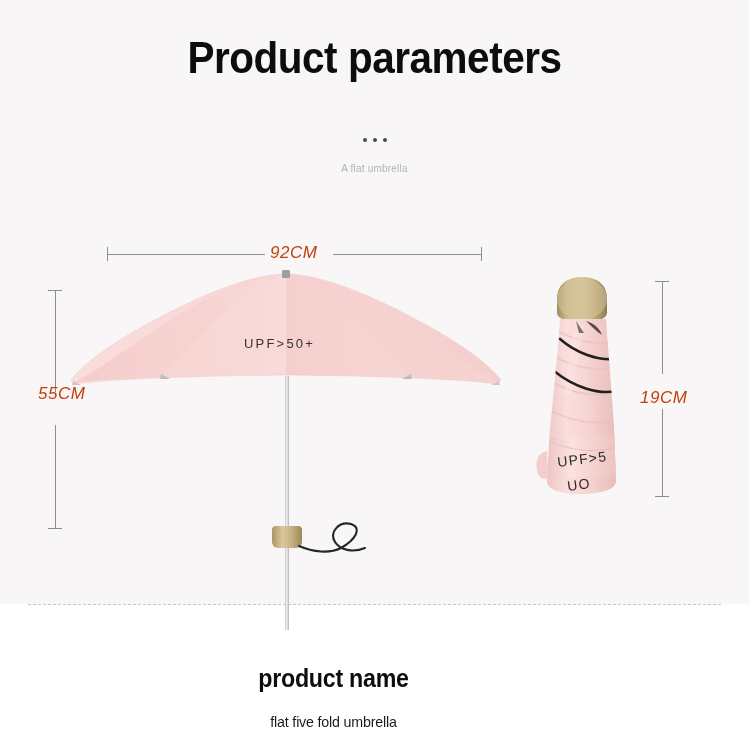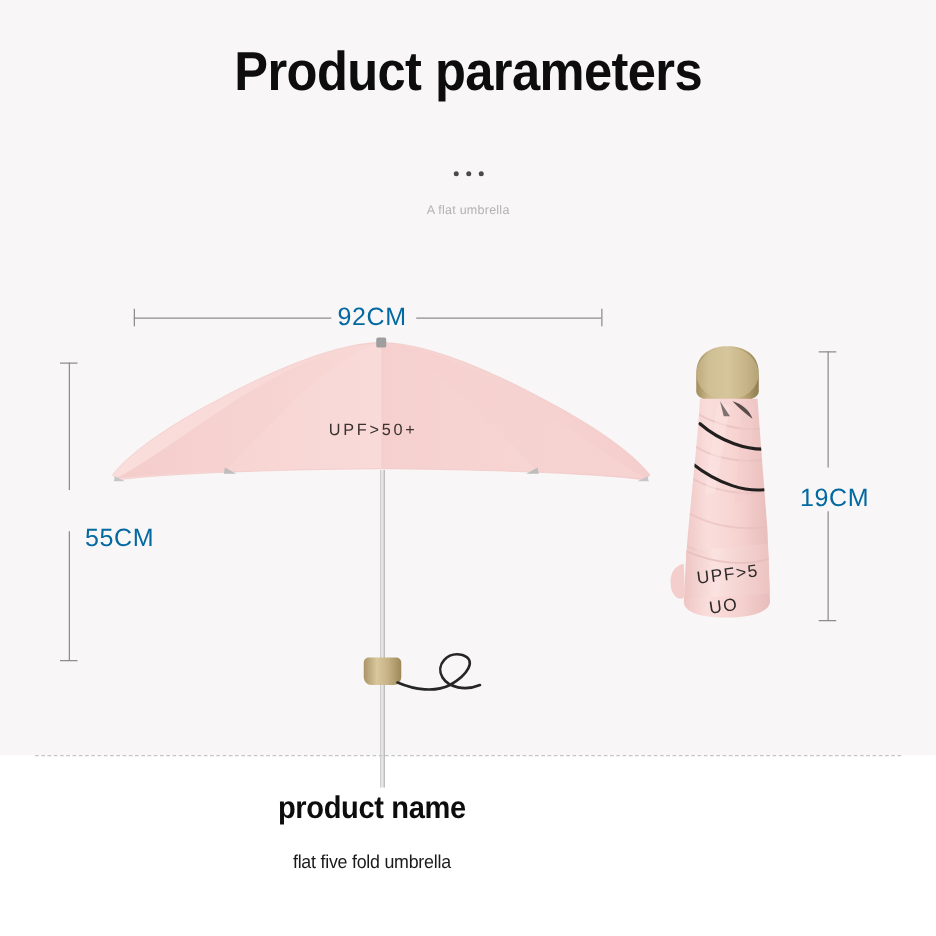--- a/index.html
+++ b/index.html
@@ -88,30 +88,31 @@
     width: 14px; height: 1px;
     background: #8d8d8d;
   }
   .cap-v {
     position: absolute;
     width: 1px; height: 14px;
     background: #8d8d8d;
   }
   .dim-label {
     position: absolute;
-    font-size: 20px;
-    color: #0369a1;
+    font-size: 17px;
+    color: #c2410c;
     letter-spacing: 0.5px;
     white-space: nowrap;
+    font-style: italic;
   }
 
   
   .umbrella-open {
     position: absolute;
-    left: 88px; top: 268px;
+    left: 69px; top: 268px;
     width: 434px; height: 300px;
   }
   .canopy { position: absolute; left: 0; top: 0; width: 434px; height: 130px; }
   .shaft {
     position: absolute;
     left: 216px; top: 108px;
     width: 4px; height: 254px;
     background: linear-gradient(to right, #c2c2c2, #efefef 40%, #d6d6d6 70%, #b2b2b2);
   }
   .handle {
@@ -131,23 +132,24 @@
 
   
   .divider {
     position: absolute;
     left: 28px; top: 604px;
     width: 693px; height: 0;
     border-top: 1px dashed #c6c6c6;
   }
   .table {
     position: absolute;
-    left: 0; top: 630px;
+    left: 0; top: 662px;
     width: 595px;
     display: flex;
+    padding-left: 36px;
   }
   .col {
     flex: 1 1 0;
     text-align: center;
   }
   .col-head {
     font-size: 25px;
     font-weight: bold;
     color: #0d0d0d;
     line-height: 32px;
@@ -183,21 +185,21 @@
     <div class="cap-v" style="left:107px; top:247px;"></div>
     <div class="dim-line-h" style="left:107px; top:254px; width:158px;"></div>
     <div class="dim-label" style="left:270px; top:243px;">92CM</div>
     <div class="dim-line-h" style="left:333px; top:254px; width:148px;"></div>
     <div class="cap-v" style="left:481px; top:247px;"></div>
   </div>
 
   <div>
     <div class="cap-h" style="left:48px; top:290px;"></div>
     <div class="dim-line-v" style="left:55px; top:290px; height:102px;"></div>
-    <div class="dim-label" style="left:38px; top:420px;margin-left:30px;">55CM</div>
+    <div class="dim-label" style="left:38px; top:384px;">55CM</div>
     <div class="dim-line-v" style="left:55px; top:425px; height:103px;"></div>
     <div class="cap-h" style="left:48px; top:528px;"></div>
   </div>
 
   <div>
     <div class="cap-h" style="left:655px; top:281px;"></div>
     <div class="dim-line-v" style="left:662px; top:281px; height:93px;"></div>
     <div class="dim-label" style="left:640px; top:388px;">19CM</div>
     <div class="dim-line-v" style="left:662px; top:409px; height:87px;"></div>
     <div class="cap-h" style="left:655px; top:496px;"></div>

